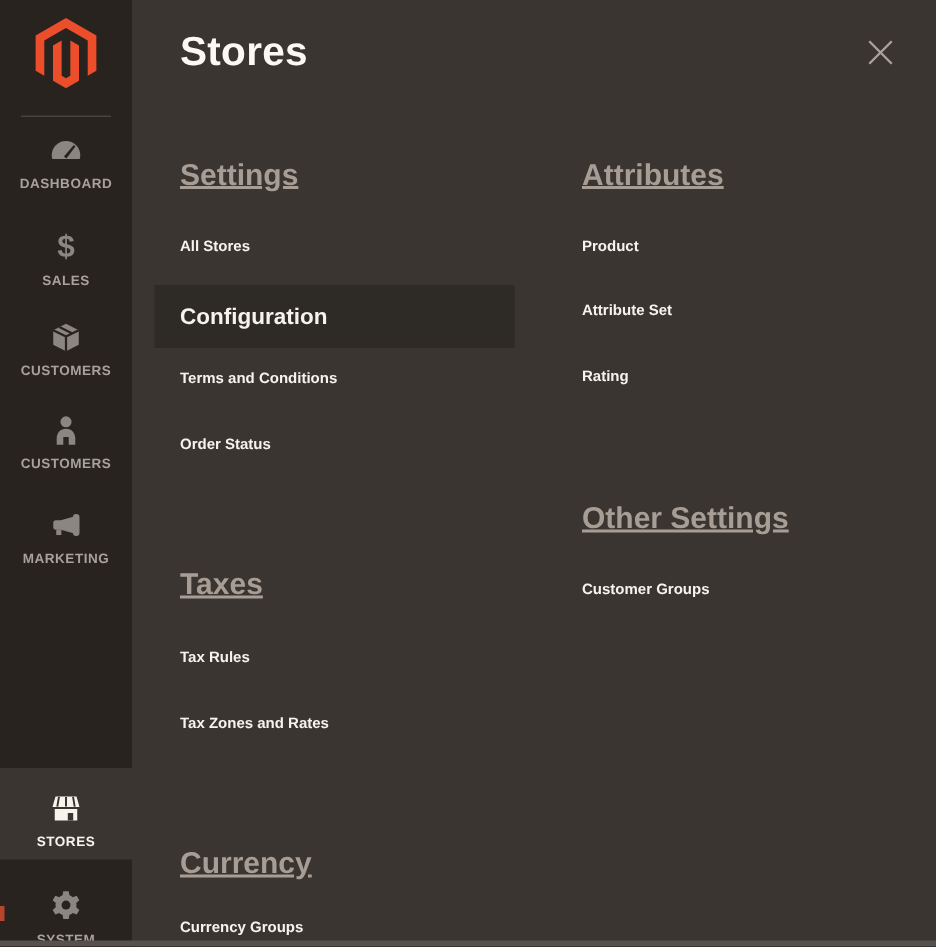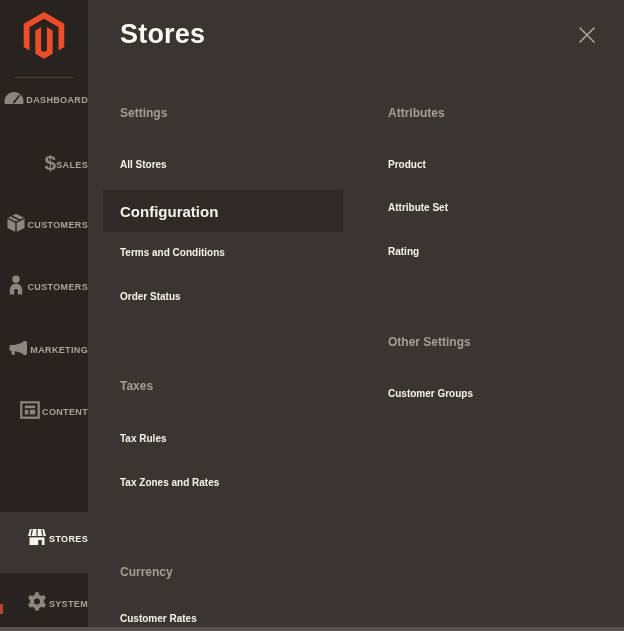--- a/index.html
+++ b/index.html
@@ -14,36 +14,36 @@
     --accent:#ec4d2a;
   }
   *{margin:0;padding:0;box-sizing:border-box;}
   body{width:624px;height:631px;font-family:"Liberation Sans",sans-serif;background:#000;}
   .stage{position:relative;width:624px;height:631px;overflow:hidden;background:var(--flyout-bg);}
 
   
   .sidebar{position:absolute;left:0;top:0;width:88px;height:631px;background:var(--sidebar-bg);}
   .logo{position:absolute;top:12px;left:0;width:88px;display:flex;justify-content:center;cursor:pointer;}
   .divider{position:absolute;top:77px;left:14px;width:60px;height:1px;background:#49433e;}
-  .s-item{position:absolute;left:0;width:88px;height:61px;display:flex;flex-direction:row;
+  .s-item{position:absolute;left:0;width:88px;height:61px;display:flex;flex-direction:column;
           align-items:center;justify-content:flex-end;padding-bottom:7px;cursor:pointer;}
   .s-item .s-icon{height:24px;display:flex;align-items:center;justify-content:center;margin-bottom:5px;}
   .s-item .s-icon svg{fill:var(--icon);}
   .s-label{font-size:9px;font-weight:700;letter-spacing:.35px;color:var(--label);white-space:nowrap;}
   .s-item.active{background:var(--flyout-bg);}
   .s-item.active .s-label{color:var(--active);}
   .dollar{font-size:21px;line-height:24px;font-weight:700;color:var(--icon);font-family:"Liberation Sans",sans-serif;}
   .edge-artifact{position:absolute;left:0;top:604px;width:3px;height:10px;background:#b8442d;}
 
   
   .flyout{position:absolute;left:88px;top:0;width:536px;height:631px;background:var(--flyout-bg);}
   .fly-title{position:absolute;left:32px;top:19px;font-size:27px;font-weight:700;color:#fcf9f3;letter-spacing:.2px;}
   .close{position:absolute;left:487px;top:23px;width:24px;height:24px;display:flex;align-items:center;
          justify-content:center;cursor:pointer;}
-  .sec-heading{position:absolute;font-size:12px;font-weight:700;color:var(--heading);white-space:nowrap;}
+  .sec-heading{position:absolute;font-size:20px;font-weight:700;color:var(--heading);white-space:nowrap;text-decoration:underline;}
   .m-link{position:absolute;font-size:10px;font-weight:600;color:var(--link);white-space:nowrap;cursor:pointer;}
   .hl-row{position:absolute;left:15px;width:240px;height:42px;background:var(--highlight-bg);
           display:flex;align-items:center;padding-left:17px;cursor:pointer;}
   .hl-row .hl-text{font-size:15px;font-weight:600;color:var(--link);white-space:nowrap;}
   .col1{left:32px;} .col2{left:300px;}
 
   .bottom-strip{position:absolute;left:0;bottom:0;width:624px;height:4px;background:#56514d;z-index:5;}
 </style>
 </head>
 <body>
@@ -102,31 +102,20 @@
     <div class="s-item" style="top:260px">
       <div class="s-icon">
         <svg width="24" height="24" viewBox="0 0 24 24">
           <circle cx="12" cy="6.2" r="3.7"></circle>
           <path d="M12 10.8c-3.8 0-6.2 2.7-6.2 6.6v4.1h4.4v-5.2h3.6v5.2h4.4v-4.1c0-3.9-2.4-6.6-6.2-6.6z"></path>
         </svg>
       </div>
       <div class="s-label">CUSTOMERS</div>
     </div>
 
-    <div class="s-item" style="top:385px">
-      <div class="s-icon">
-        <svg width="24" height="24" viewBox="0 0 24 24">
-          <rect x="3.3" y="4.3" width="17.4" height="15.4" fill="none" stroke="#8c8680" stroke-width="2.2"></rect>
-          <rect x="6.8" y="7.6" width="10.4" height="2.6"></rect>
-          <rect x="6.8" y="11.8" width="3.4" height="4.6"></rect>
-          <rect x="11.8" y="11.8" width="5.4" height="4.6"></rect>
-        </svg>
-      </div>
-      <div class="s-label">CONTENT</div>
-    </div>
 
 
     <div class="s-item active" style="top:512px">
       <div class="s-icon">
         <svg width="24" height="24" viewBox="0 0 24 24" style="fill:#f8f4ec">
           <path d="M3 11l2-7h14l2 7z"></path>
           <path d="M7.3 4.3l-1.1 6.4M12 4.3v6.4M16.7 4.3l1.1 6.4" stroke="#3a3531" stroke-width="1.3" fill="none"></path>
           <path d="M4.5 12.4h15V20h-15z"></path>
           <rect x="13.2" y="15" width="3.6" height="5" fill="#3a3531"></rect>
         </svg>
@@ -170,21 +159,21 @@
     <div class="m-link col1" style="top:291px">Order Status</div>
 
     <div class="sec-heading col1" style="top:379px">Taxes</div>
 
     <div class="m-link col1" style="top:433px">Tax Rules</div>
 
     <div class="m-link col1" style="top:477px">Tax Zones and Rates</div>
 
     <div class="sec-heading col1" style="top:565px">Currency</div>
 
-    <div class="m-link col1" style="top:613px">Customer Rates</div>
+    <div class="m-link col1" style="top:613px">Currency Groups</div>
 
     <div class="sec-heading col2" style="top:106px">Attributes</div>
 
     <div class="m-link col2" style="top:159px">Product</div>
 
     <div class="m-link col2" style="top:202px">Attribute Set</div>
 
     <div class="m-link col2" style="top:246px">Rating</div>
 
     <div class="sec-heading col2" style="top:335px">Other Settings</div>

